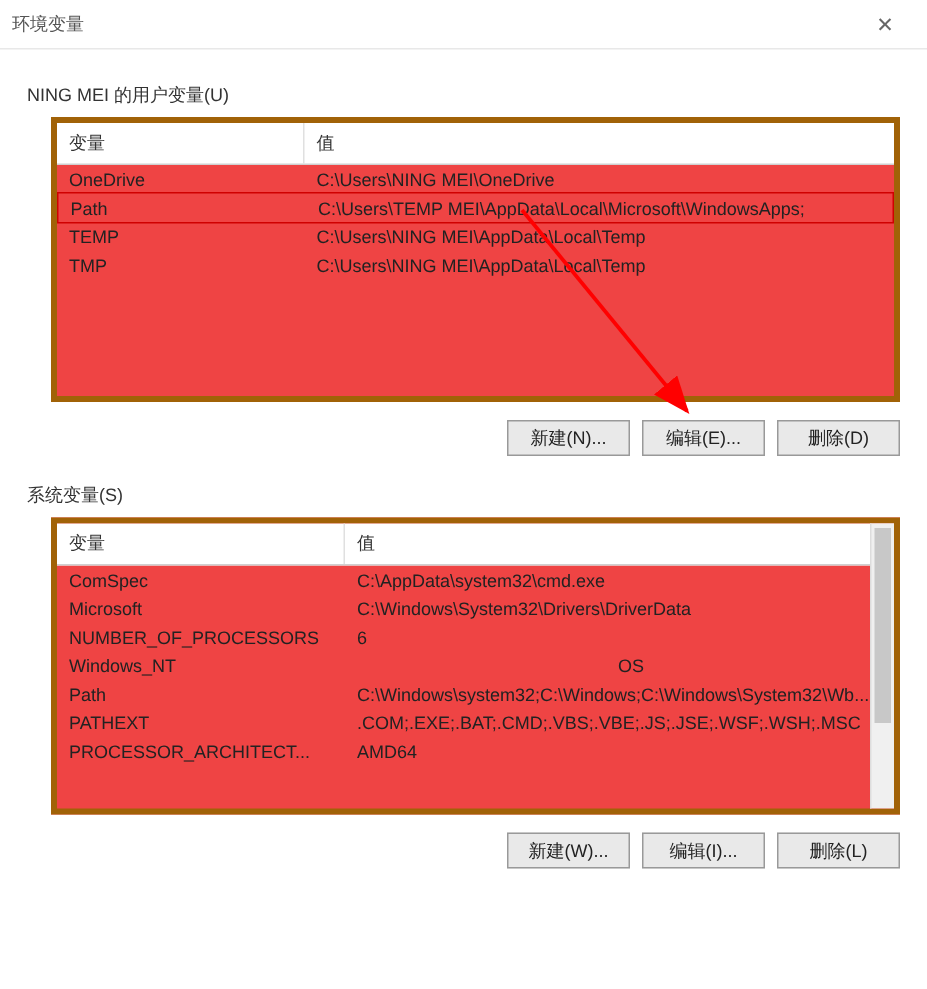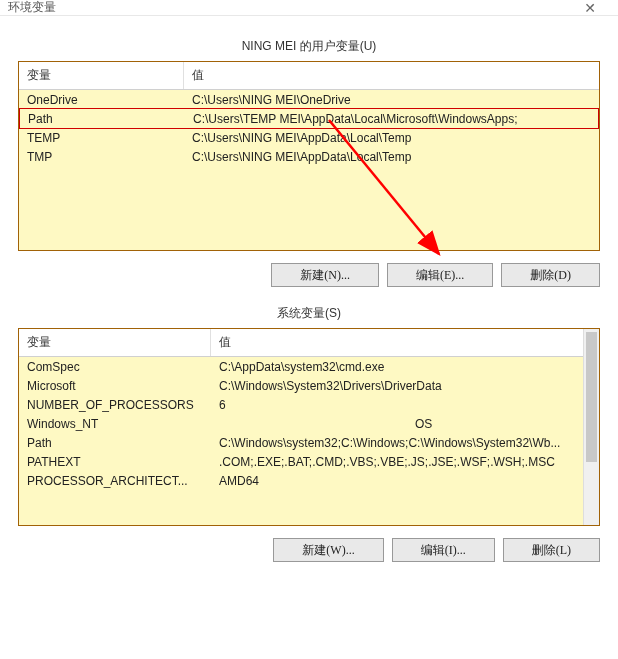--- a/index.html
+++ b/index.html
@@ -6,21 +6,21 @@
   body {
     margin: 0;
     font-family: "Microsoft YaHei", "Segoe UI", sans-serif;
     font-size: 12px;
     background: #fff;
     width: 618px;
     height: 659px;
     overflow: hidden;
   }
   .titlebar {
-    height: 16px;
+    height: 33px;
     display: flex;
     align-items: center;
     padding: 0 8px;
     background: #fff;
     border-bottom: 1px solid #e8e8e8;
   }
   .titlebar .title {
     flex: 1;
     font-size: 12px;
     color: #555;
@@ -35,26 +35,26 @@
   .content {
     padding: 12px 18px 18px 18px;
   }
   .group {
     margin-top: 10px;
   }
   .group-label {
     font-size: 12px;
     color: #333;
     margin-bottom: 6px;
-    text-align: center;
   }
   .listbox {
-    border: 1px solid #a16207;
-    background: #fef9c3;
+    border: 4px solid #a16207;
+    background: #ef4444;
     position: relative;
+    margin-left: 16px;
   }
   .listbox.user {
     height: 190px;
   }
   .listbox.system {
     height: 198px;
   }
   .list-header {
     display: flex;
     border-bottom: 1px solid #d0d0d0;
@@ -115,22 +115,22 @@
     gap: 8px;
     margin-top: 12px;
   }
   .btn {
     min-width: 82px;
     height: 24px;
     border: 1px solid #999;
     background: #e9e9e9;
     font-size: 12px;
     color: #222;
-    padding: 0 28px;
-    font-family: Liberation Serif, serif;
+    padding: 0 2px;
+    font-family: Liberation Sans, sans-serif;
     cursor: default;
   }
   .arrow-svg {
     position: absolute;
     pointer-events: none;
   }
 </style>
 </head>
 <body>
 

